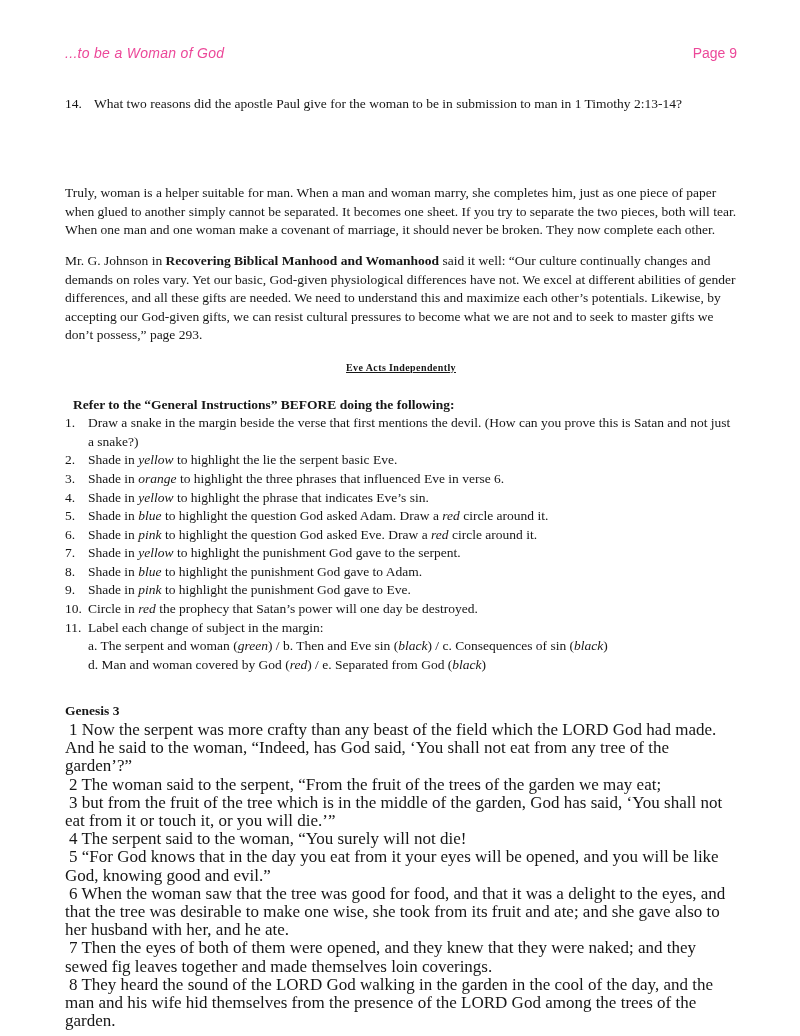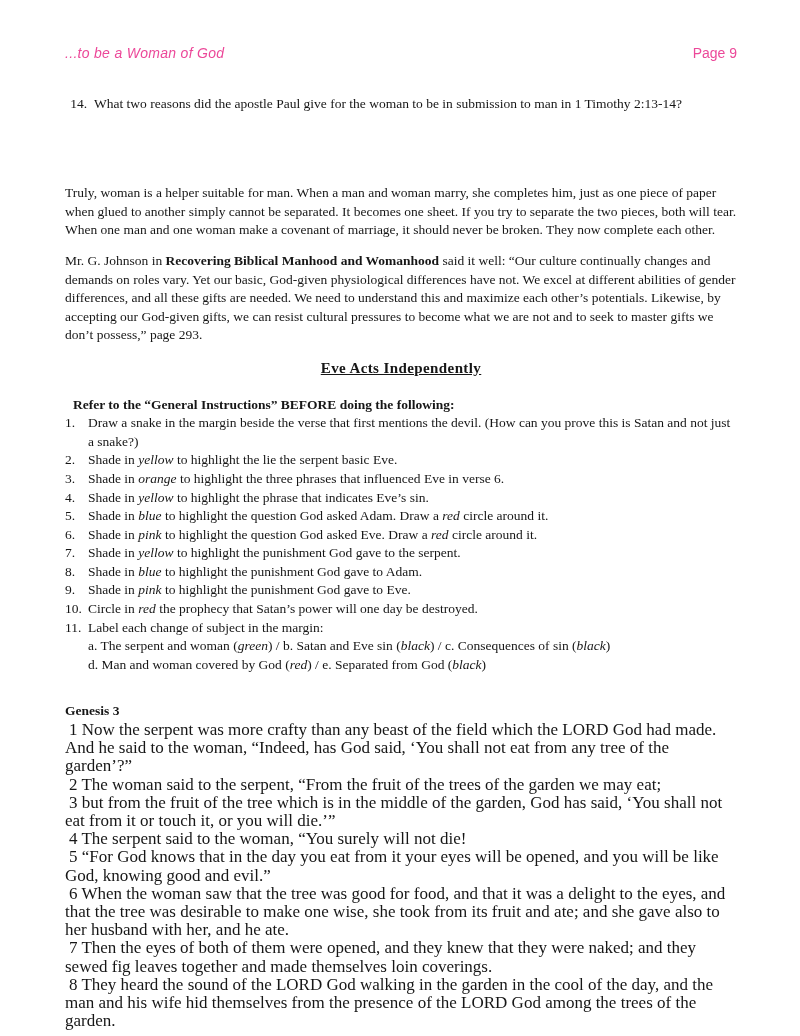--- a/index.html
+++ b/index.html
@@ -11,28 +11,28 @@
   }
   .page{padding:44px 63px 0 65px;box-sizing:border-box;width:800px;height:1036px;overflow:hidden;}
   .header{
     display:flex;justify-content:space-between;align-items:baseline;
     font-family:"Liberation Sans","DejaVu Sans",sans-serif;
     font-size:14px;color:#ec4899;
   }
   .header .title{font-style:italic;letter-spacing:0.3px;}
   .header .pageno{font-style:normal;}
   .question{margin:32px 0 0 0;white-space:nowrap;}
-  .qnum{display:inline-block;min-width:22px;margin-right:7px;text-align:right;}
+  .qnum{display:inline-block;min-width:22px;margin-right:7px;}
   .para{margin:0;text-align:left;}
   .para-helper{margin-top:71px;}
   .para-johnson{margin-top:12px;}
   .bold{font-weight:bold;}
   .italic{font-style:italic;text-align:right;}
   .section-heading{
-    margin:14px 0 0 0;text-align:center;font-weight:bold;font-size:15px;
+    margin:14px 0 0 0;text-align:center;font-weight:bold;font-size:10px;
     text-decoration:underline;letter-spacing:0.4px;
   }
   .intro{margin:18px 0 0 8px;font-weight:bold;}
   .ilist{margin:0;}
   .li{display:flex;}
   .li .num{width:23px;flex:none;}
   .li-body{flex:1;}
   .li.sub{padding-left:23px;}
   .scripture{margin-top:28px;}
   .scripture-heading{font-weight:bold;margin:0 0 0 0;}
@@ -99,21 +99,21 @@
       </div>
       <div class="li">
         <span class="num">10.</span>
         <span class="li-body"><span>Circle in </span><span class="italic">red</span><span> the prophecy that Satan’s power will one day be destroyed.</span></span>
       </div>
       <div class="li">
         <span class="num">11.</span>
         <span class="li-body"><span>Label each change of subject in the margin:</span></span>
       </div>
       <div class="li sub">
-        <span class="li-body"><span>a. The serpent and woman (</span><span class="italic">green</span><span>) / b. Satan and Eve sin (</span><span class="italic">black</span><span>) / c. Consequences of sin (</span><span class="italic">black</span><span>)</span></span>
+        <span class="li-body"><span>a. The serpent and woman (</span><span class="italic">green</span><span>) / b. Then and Eve sin (</span><span class="italic">black</span><span>) / c. Consequences of sin (</span><span class="italic">black</span><span>)</span></span>
       </div>
       <div class="li sub">
         <span class="li-body"><span>d. Man and woman covered by God (</span><span class="italic">red</span><span>) / e. Separated from God (</span><span class="italic">black</span><span>)</span></span>
       </div>
     </div>
 
   <div class="scripture">
     <p class="scripture-heading">Genesis 3</p>
     <div>
         <p class="verse">1 Now the serpent was more crafty than any beast of the field which the LORD God had made. And he said to the woman, “Indeed, has God said, ‘You shall not eat from any tree of the garden’?”</p>

